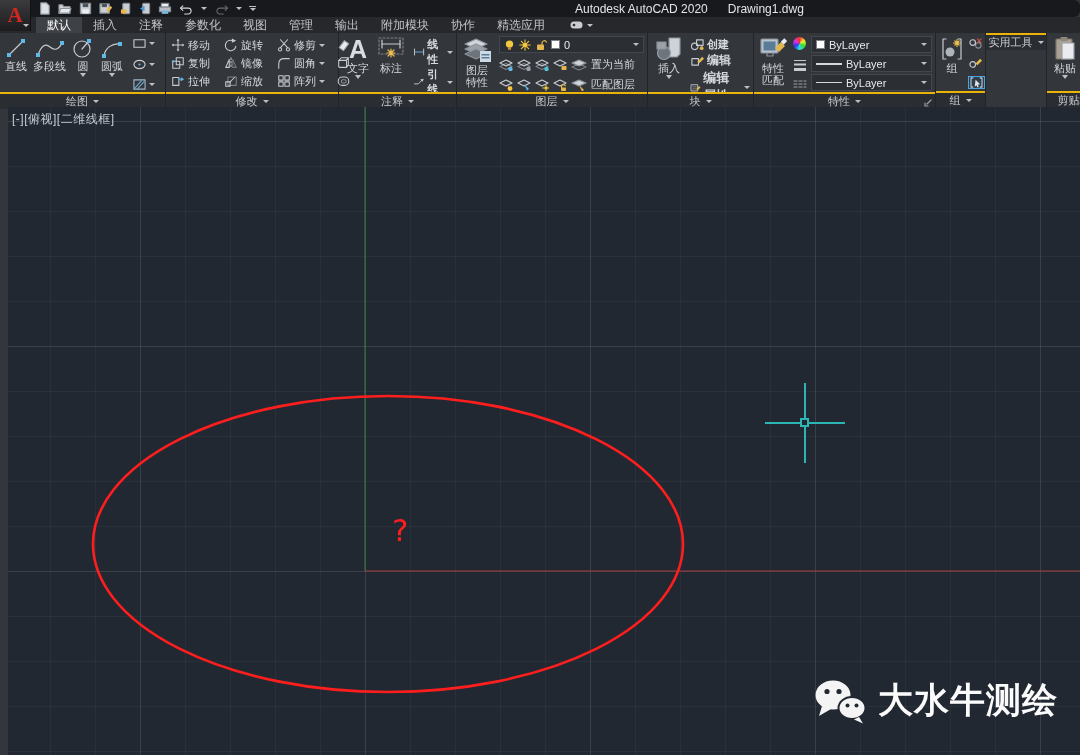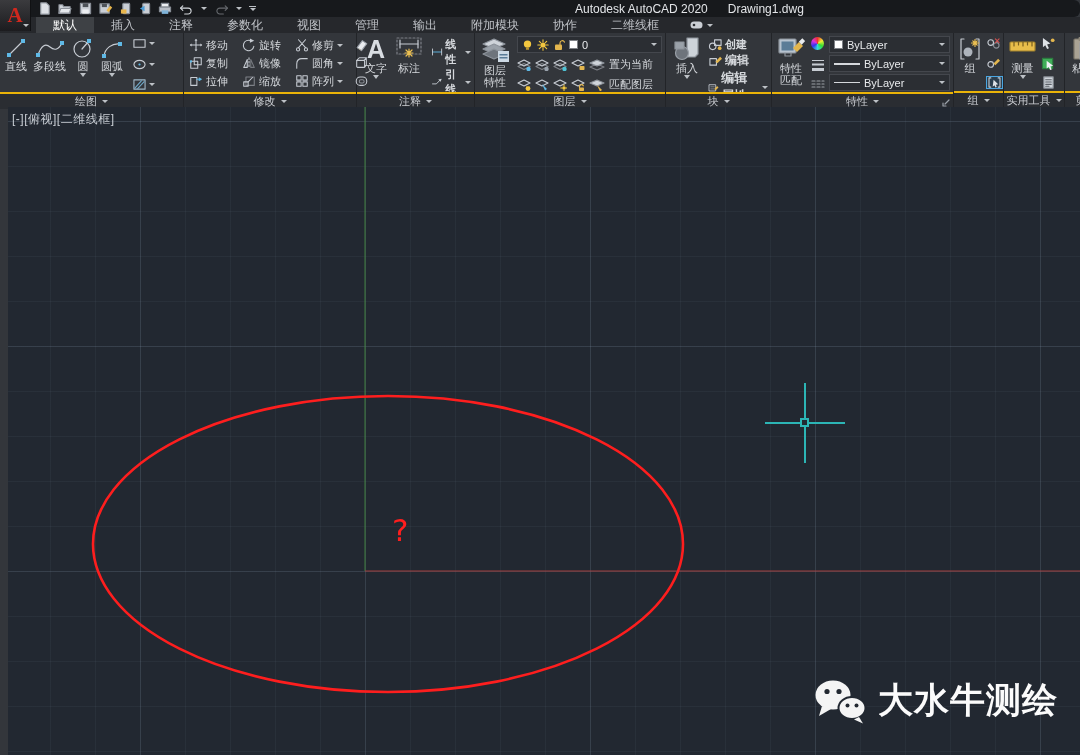--- a/index.html
+++ b/index.html
@@ -7,21 +7,21 @@
     -webkit-font-smoothing:antialiased;}
   .titlebar{position:absolute;left:0;top:0;width:1080px;height:17px;background:#17191c;border-radius:6px;}
   .applogo{position:absolute;left:0;top:0;width:30px;height:31px;background:linear-gradient(#3b3b3e,#1c1c1f);
     display:flex;align-items:center;justify-content:center;z-index:9;border-right:1px solid #101113;}
   .applogo .a{color:#d0281e;font-size:21px;font-weight:bold;line-height:21px;font-family:"Liberation Serif",serif;}
   .applogo .chv{position:absolute;right:1px;bottom:4px;}
   .qat{position:absolute;left:38px;top:2px;display:flex;align-items:center;gap:7px;height:13px;}
   .qat .qi{display:flex;align-items:center;}
   .wintitle{position:absolute;top:2px;left:575px;display:flex;gap:20px;color:#e3e5e8;font-size:12px;white-space:nowrap;}
   .tabrow{position:absolute;left:0;top:17px;width:1080px;height:16px;background:#26282c;display:flex;align-items:stretch;padding-left:36px;box-sizing:border-box;}
-  .tab{padding:0 17px;font-size:12px;line-height:17px;color:#bfc2c7;cursor:default;}
+  .tab{padding:0 11px;font-size:12px;line-height:17px;color:#bfc2c7;cursor:default;}
   .tab.active{background:#3e4145;color:#ffffff;}
   .tab-extra{display:flex;align-items:center;gap:4px;margin-left:14px;}
   .ribbon{position:absolute;left:0;top:33px;width:1080px;height:74px;display:flex;background:#33363b;}
   .panel{display:flex;flex-direction:column;border-right:1px solid #222428;box-sizing:border-box;flex:none;}
   .pbody{height:59px;display:flex;align-items:flex-start;padding:2px 3px;box-sizing:border-box;gap:2px;}
   .pfoot{height:15px;background:#2a2d32;border-top:2px solid #eab308;color:#c9ccd1;font-size:11px;
     display:flex;align-items:center;justify-content:center;gap:5px;position:relative;}
   .vtool{display:flex;flex-direction:column;align-items:center;gap:1px;padding:1px 2px;}
   .vtool .lbl{font-size:11px;color:#d5d8dc;line-height:11px;white-space:nowrap;}
   .htool{display:flex;align-items:center;gap:3px;height:18px;font-size:11px;color:#d5d8dc;white-space:nowrap;}
@@ -136,33 +136,33 @@
 <div class="tabrow">
   <div class="tab active">默认</div>
   <div class="tab">插入</div>
   <div class="tab">注释</div>
   <div class="tab">参数化</div>
   <div class="tab">视图</div>
   <div class="tab">管理</div>
   <div class="tab">输出</div>
   <div class="tab">附加模块</div>
   <div class="tab">协作</div>
-  <div class="tab">二维线框</div>
+  <div class="tab">精选应用</div>
   <div class="tab-extra">
     <svg class="i" width="13" height="8" viewBox="0 0 13 8">
         <rect x="0.5" y="0.5" width="12" height="7" rx="3.5" fill="#caced4" stroke="none"></rect>
         <circle cx="4" cy="4" r="1.3" fill="#2a2c30" stroke="none"></circle>
       </svg>
     <span class="chv sm"></span>
   </div>
 </div>
 
 <div class="ribbon">
 
-  <div class="panel" style="width:184px">
+  <div class="panel" style="width:166px">
     <div class="pbody">
       <div class="vtool">
         <svg class="i" width="22" height="24" viewBox="0 0 22 24">
             <line x1="4" y1="19" x2="18" y2="5"></line>
             <rect x="2" y="17" width="4" height="4" fill="#5fb9e6" stroke="none"></rect>
             <rect x="16" y="3" width="4" height="4" fill="#5fb9e6" stroke="none"></rect>
           </svg>
         <span class="lbl">直线</span>
       </div>
       <div class="vtool">
@@ -599,44 +599,20 @@
           </span>
       </div>
     </div>
     <div class="pfoot">
         <span>组</span>
         <span class="chv sm"></span>
       </div>
   </div>
 
   <div class="panel" style="width:61px">
-    <div class="pbody" style="gap:3px;padding-left:3px;">
-      <div class="vtool">
-        <svg class="i" width="27" height="26" viewBox="0 0 27 26">
-            <rect x="1" y="6" width="25" height="9" rx="1" fill="#e8bd4a" stroke="#a3842f"></rect>
-            <path d="M5 6v4M9.5 6v3M14 6v4M18.5 6v3M23 6v4" stroke="#7a5f1f"></path>
-          </svg>
-        <span class="lbl">测量</span>
-        <span class="chv"></span>
-      </div>
-      <div class="smallcol" style="height:52px;">
-        <svg class="i" width="15" height="13" viewBox="0 0 16 14">
-            <polygon points="2,1 10,7 6.5,8 8.5,12 6.5,13 4.5,9 2,11" fill="#dfe3e7" stroke="none"></polygon>
-            <circle cx="12.5" cy="3.5" r="2" fill="#e3b64e" stroke="none"></circle>
-          </svg>
-        <svg class="i" width="15" height="13" viewBox="0 0 16 14">
-            <rect x="1.5" y="1.5" width="11" height="11" fill="#3fae58" stroke="#2c7e40"></rect>
-            <polygon points="6,4 13,9.5 10,10.2 11.5,13.5 9.8,14 8.3,10.8 6,12.5" fill="#eef1f4" stroke="none"></polygon>
-          </svg>
-        <svg class="i" width="15" height="13" viewBox="0 0 16 14">
-            <rect x="3" y="1" width="10" height="12" fill="#cfd4da" stroke="#8d939b"></rect>
-            <path d="M5 4h6M5 6.5h6M5 9h6M5 11h3.5" stroke="#5c6168"></path>
-          </svg>
-      </div>
-    </div>
     <div class="pfoot">
         <span>实用工具</span>
         <span class="chv sm"></span>
       </div>
   </div>
 
   <div class="panel" style="flex:1;border-right:none;">
     <div class="pbody" style="gap:4px;padding-left:4px;">
       <div class="vtool">
         <svg class="i" width="24" height="26" viewBox="0 0 24 26">

